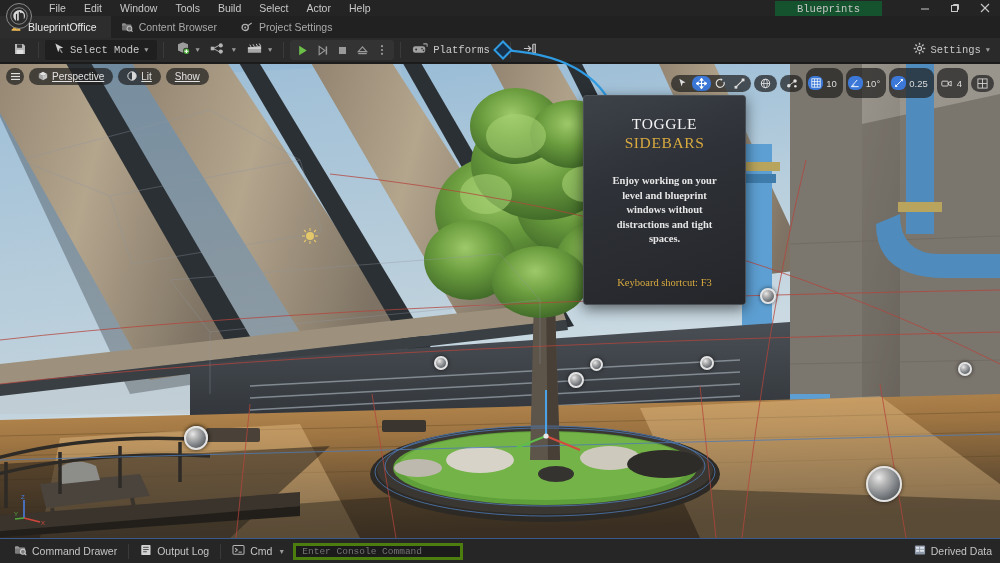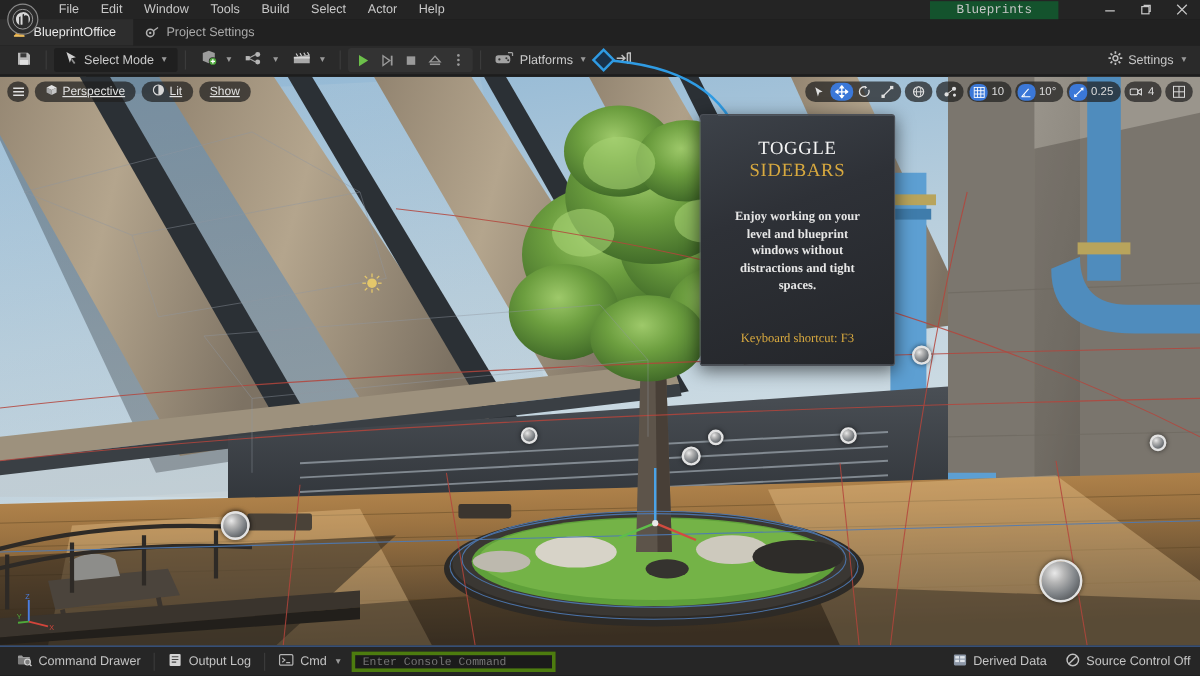--- a/index.html
+++ b/index.html
@@ -50,20 +50,21 @@
     background: transparent; white-space: nowrap;
   }
   .tab.active { background: #2d2d2d; color: #eaeaea; }
   .tab-ico { width: 12px; height: 12px; display:block; flex: 0 0 12px; }
 
   
   .toolbar {
     position: absolute; top: 38px; left: 0; width: 1000px; height: 25px;
     background: #2a2a2a; display: flex; align-items: center; padding: 0 8px;
     border-bottom: 1px solid #1a1a1a;
+    font-family: Liberation Mono, monospace;
   }
   .tb-btn {
     height: 19px; display: flex; align-items: center; gap: 4px;
     padding: 0 5px; border-radius: 2px; color: #cacaca; font-size: 10.5px;
     white-space: nowrap;
   }
   .tb-btn.dark { background: #1f1f1f; padding: 0 8px; height: 20px; }
   .tb-sep { width: 1px; height: 16px; background: #3b3b3b; margin: 0 6px; }
   .caret { font-size: 7px; color: #9a9a9a; margin-left: 1px; }
   .playgroup {
@@ -103,21 +104,21 @@
     display: flex; align-items: center; background: rgba(32,32,32,0.72);
     border-radius: 9px; height: 17px; padding: 0 2px;
   }
   .vp-ico {
     width: 19px; height: 15px; display: flex; align-items: center; justify-content: center;
     border-radius: 7px; color: #dcdcdc; font-size: 10px;
   }
   .vp-ico.on { background: #3b78d8; color: #fff; }
   .vp-num {
     display: flex; align-items: center; gap: 3px; background: rgba(32,32,32,0.72);
-    border-radius: 9px; height: 17px; padding: 0 6px 0 2px;
+    border-radius: 9px; height: 30px; padding: 0 6px 0 2px;
     color: #dcdcdc; font-size: 9.5px; white-space: nowrap;
   }
   .vp-num .sq {
     width: 15px; height: 14px; border-radius: 6px; display: flex;
     align-items: center; justify-content: center; font-size: 9px;
   }
   .vp-num .sq.blue { background: #3b78d8; color: #fff; }
 
   
   .axis-gizmo { position: absolute; left: 14px; bottom: 12px; width: 34px; height: 34px; z-index: 7; }
@@ -213,20 +214,31 @@
   <div class="tabbar">
     <div class="tab active">
       <span class="tab-ico">
         <svg width="12" height="12" viewBox="0 0 12 12">
           <path d="M6 2.2 L10.4 9.4 L1.6 9.4 Z" fill="#e0a33c"></path>
           <path d="M6 2.2 L10.4 9.4 L6 9.4 Z" fill="#c88a24"></path>
           <rect x="1.6" y="8.4" width="8.8" height="1.1" fill="#f2c76b"></rect>
         </svg>
       </span>
       <span>BlueprintOffice</span>
+    </div>
+    <div class="tab">
+      <span class="tab-ico">
+        <svg width="12" height="12" viewBox="0 0 12 12">
+          <path d="M1 3.2 A1 1 0 0 1 2 2.2 h2.2 l1 1.2 H9.4 a1 1 0 0 1 1 1 v0.6 H1 Z" fill="#8d8d8d"></path>
+          <rect x="1" y="4.6" width="9.4" height="5" rx="1" fill="#6f6f6f"></rect>
+          <circle cx="8.4" cy="7.6" r="2.4" fill="none" stroke="#bdbdbd" stroke-width="1.1"></circle>
+          <line x1="10.1" y1="9.3" x2="11.5" y2="10.7" stroke="#bdbdbd" stroke-width="1.2"></line>
+        </svg>
+      </span>
+      <span>Content Browser</span>
     </div>
     <div class="tab">
       <span class="tab-ico">
         <svg width="12" height="12" viewBox="0 0 12 12">
           <circle cx="4.2" cy="6.4" r="3.1" fill="none" stroke="#b0b0b0" stroke-width="1.3"></circle>
           <circle cx="4.2" cy="6.4" r="1" fill="#b0b0b0"></circle>
           <path d="M6.6 4.2 L10.4 1.6 L11 2.4 L7.4 5.1 Z" fill="#b0b0b0"></path>
         </svg>
       </span>
       <span>Project Settings</span>
@@ -817,24 +829,15 @@
             <g fill="#dfe4ea">
                 <rect x="2.2" y="3" width="3.4" height="2.2"></rect>
                 <rect x="6.6" y="3" width="4.2" height="2.2"></rect>
             <rect x="2.2" y="6.2" width="3.4" height="2.2"></rect>
                 <rect x="6.6" y="6.2" width="4.2" height="2.2"></rect>
               </g>
           </svg>
         </span>
         <span>Derived Data</span>
       </div>
-      <div class="sb-btn">
-        <span>
-          <svg width="12" height="12" viewBox="0 0 13 13">
-            <circle cx="6.5" cy="6.5" r="5.2" fill="none" stroke="#c0c0c0" stroke-width="1.3"></circle>
-            <line x1="2.8" y1="10.2" x2="10.2" y2="2.8" stroke="#c0c0c0" stroke-width="1.3"></line>
-          </svg>
-        </span>
-        <span>Source Control Off</span>
-      </div>
     </div>
   </div>
 </div>
 
 </body></html>

